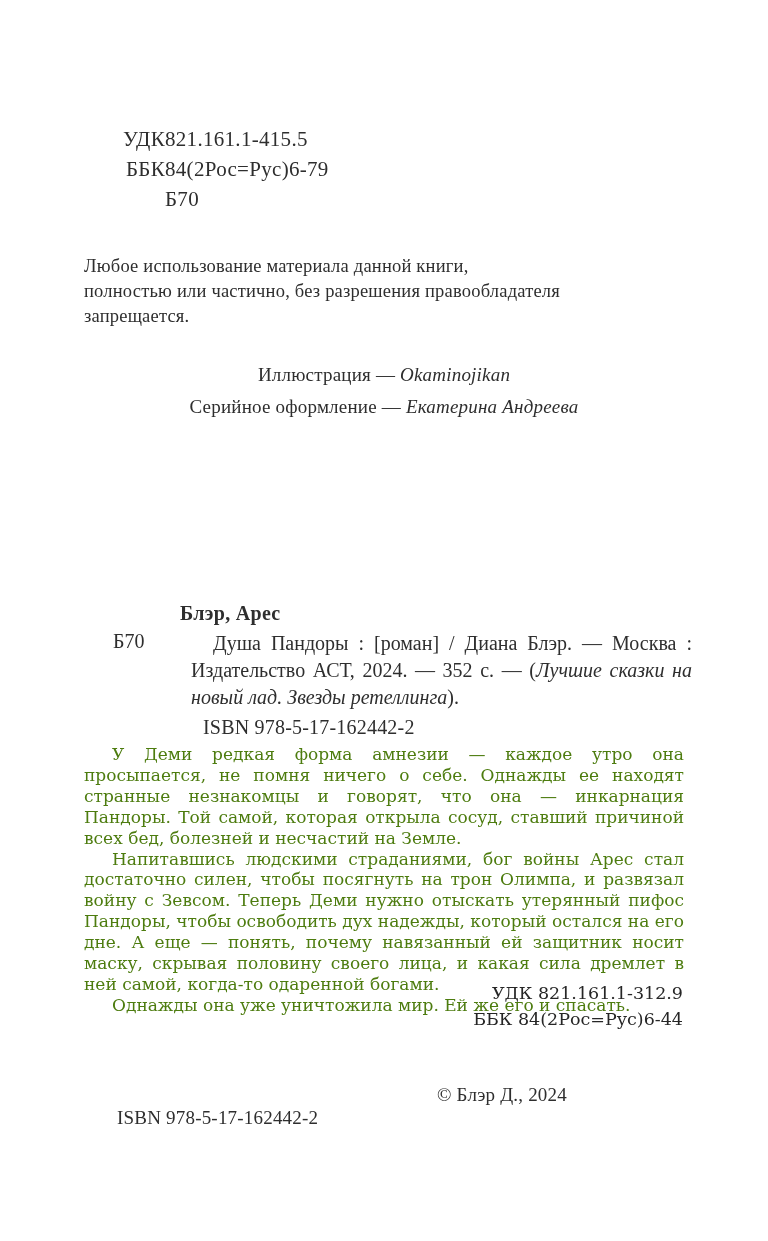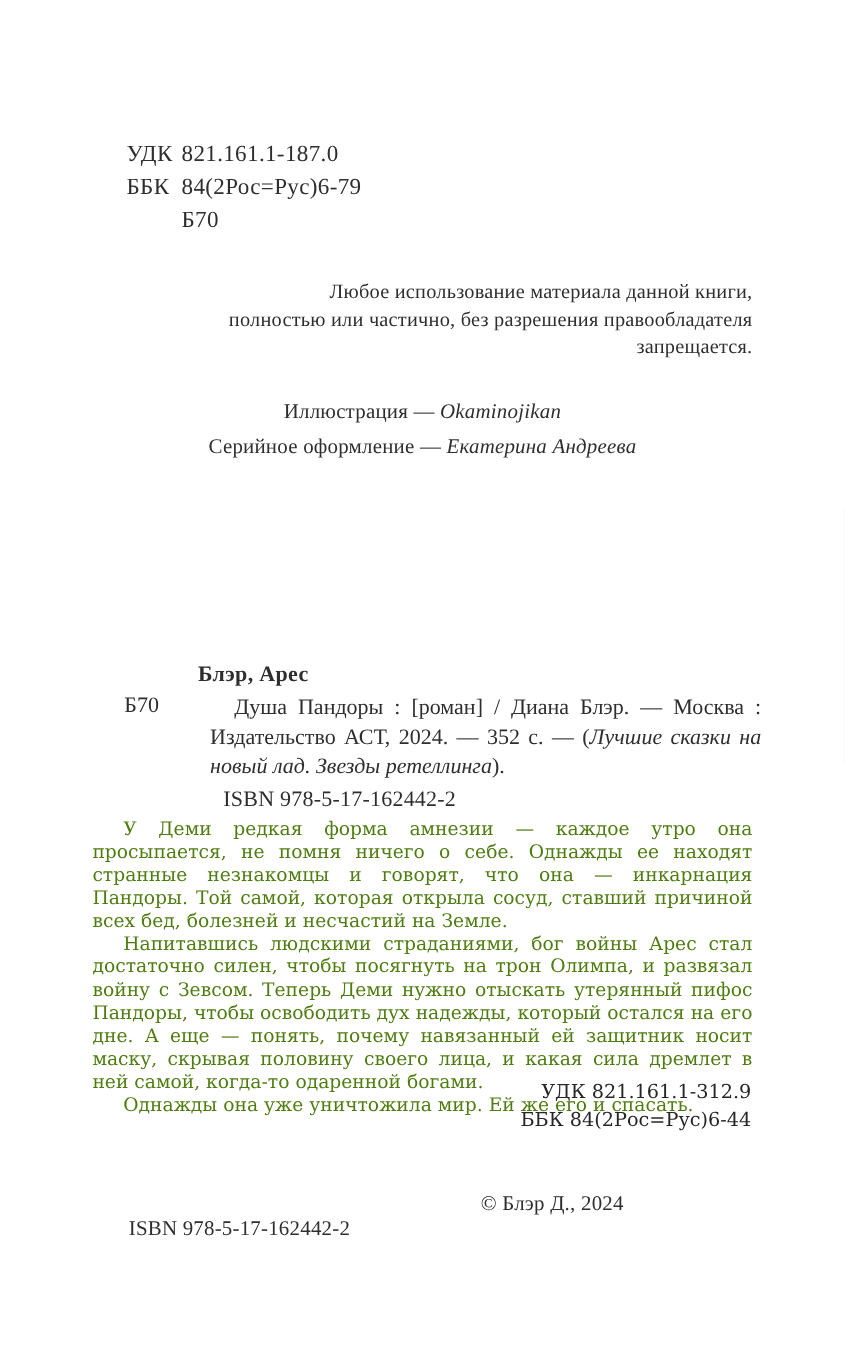--- a/index.html
+++ b/index.html
@@ -23,28 +23,29 @@
     left: 115px;
     top: 124px;
     font-size: 21px;
     line-height: 30px;
     letter-spacing: 0.3px;
   }
   .top-class .row { white-space: nowrap; }
   .top-class .lbl {
     display: inline-block;
     width: 50px;
+    text-align: right;
   }
   
   .notice {
     position: absolute;
     left: 84px;
     top: 254px;
     width: 600px;
-    text-align: right;
+    text-align: left;
     font-size: 18.5px;
     line-height: 25px;
     letter-spacing: 0.2px;
   }
   
   .credit {
     position: absolute;
     left: 84px;
     width: 600px;
     text-align: center;
@@ -131,21 +132,21 @@
     letter-spacing: 0.2px;
   }
 </style>
 </head>
 <body>
 
 <div class="page">
 
   <div class="top-class">
     <div class="row">
-      <span class="lbl">УДК</span><span>821.161.1-187.0</span>
+      <span class="lbl">УДК</span><span>821.161.1-415.5</span>
     </div>
     <div class="row">
       <span class="lbl">ББК</span><span>84(2Рос=Рус)6-79</span>
     </div>
     <div class="row">
       <span class="lbl"></span><span>Б70</span>
     </div>
   </div>
 
   <div class="notice">

